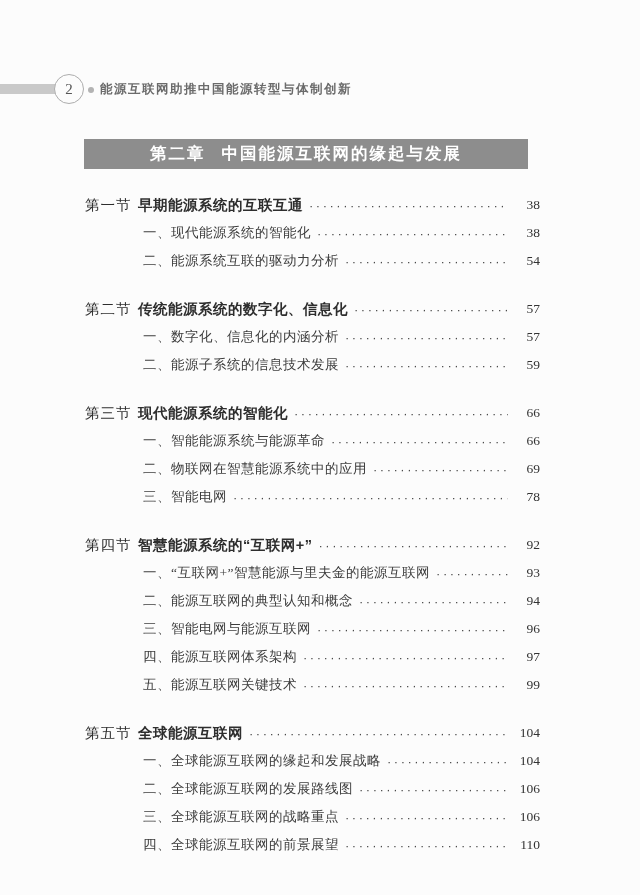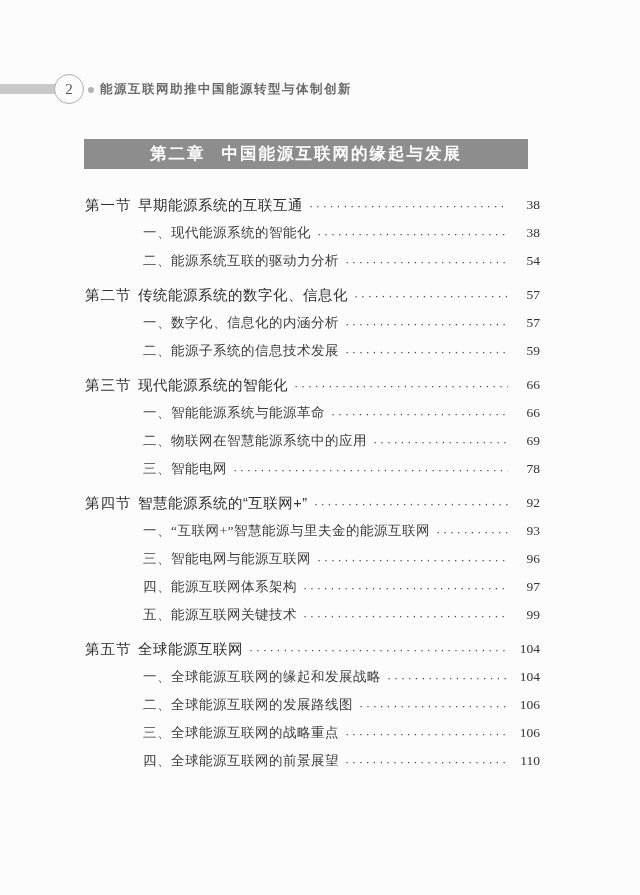--- a/index.html
+++ b/index.html
@@ -42,29 +42,29 @@
     white-space:nowrap;
   }
   .banner .chapter-title{margin-left:16px;}
   
   .toc{
     position:absolute;left:85px;right:100px;top:191px;
   }
   .row{
     display:flex;align-items:center;height:28px;white-space:nowrap;
   }
-  .row.section{margin-top:6px;}
+  .row.section{margin-top:20px;}
   .row.section:first-child{margin-top:0;}
   .sec-label{
     flex:none;width:53px;
     font-weight:normal;font-size:14.5px;color:#2e2e2e;letter-spacing:1px;
   }
   .sec-title{
     flex:none;
-    font-weight:normal;font-size:14.5px;color:#2e2e2e;letter-spacing:0.5px;
+    font-weight:bold;font-size:14.5px;color:#2e2e2e;letter-spacing:0.5px;
   }
   .row.item{padding-left:58px;}
   .item-title{
     flex:none;
     font-family:"Liberation Serif","DejaVu Serif",serif;
     font-size:13.5px;color:#3c3c3c;letter-spacing:0.5px;
   }
   .leader{
     flex:1 1 auto;overflow:hidden;margin:0 2px 0 6px;
     color:#4a4a4a;
@@ -157,20 +157,25 @@
     <span class="sec-title">智慧能源系统的“互联网+”</span>
     <span class="leader"></span>
     <span class="pagenum">92</span>
   </div>
   <div class="row item">
     <span class="item-title">一、“互联网+”智慧能源与里夫金的能源互联网</span>
     <span class="leader"></span>
     <span class="pagenum">93</span>
   </div>
   <div class="row item">
+    <span class="item-title">二、能源互联网的典型认知和概念</span>
+    <span class="leader"></span>
+    <span class="pagenum">94</span>
+  </div>
+  <div class="row item">
     <span class="item-title">三、智能电网与能源互联网</span>
     <span class="leader"></span>
     <span class="pagenum">96</span>
   </div>
   <div class="row item">
     <span class="item-title">四、能源互联网体系架构</span>
     <span class="leader"></span>
     <span class="pagenum">97</span>
   </div>
   <div class="row item">

